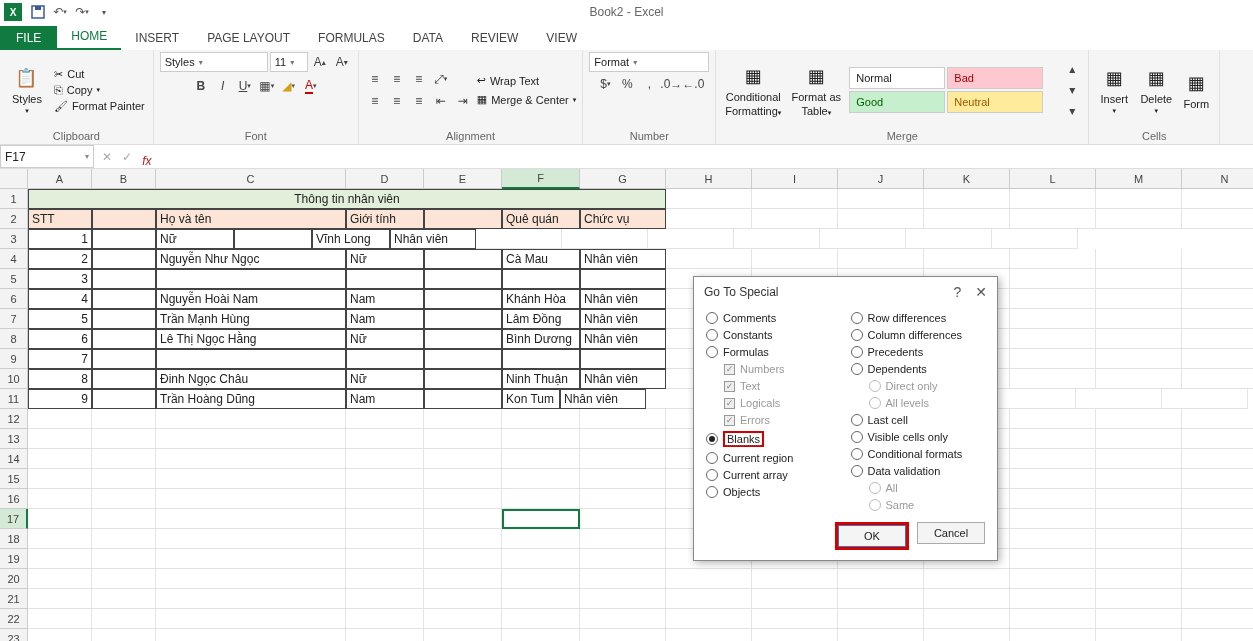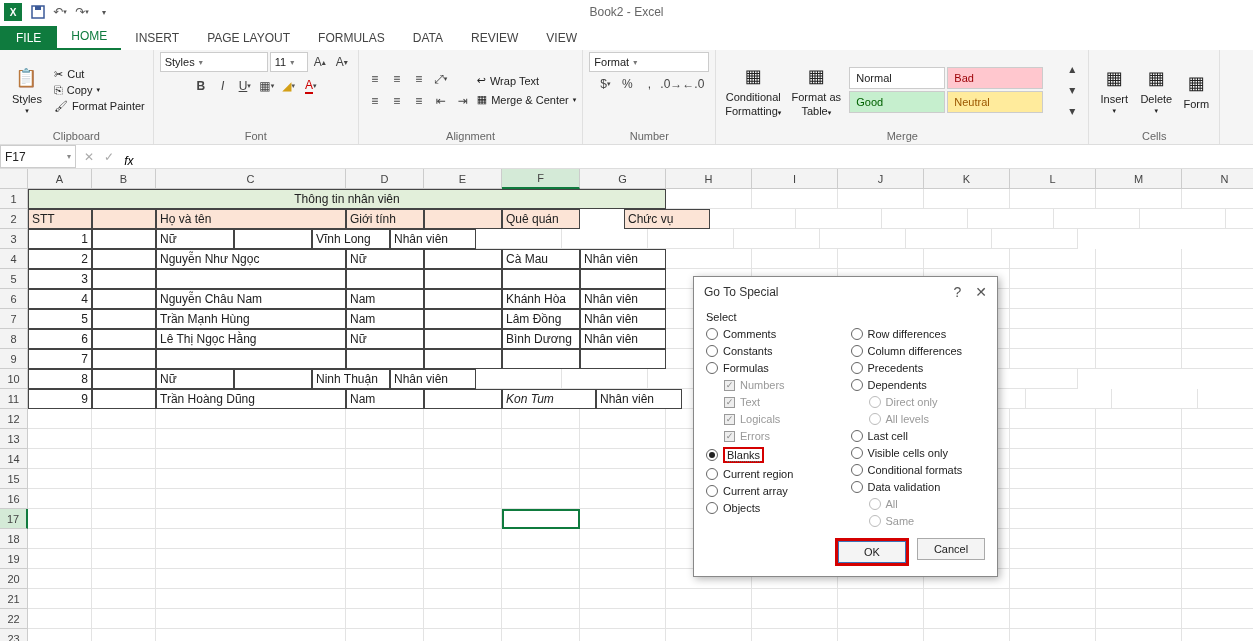--- a/index.html
+++ b/index.html
@@ -31,24 +31,24 @@
   .combo .dd { margin-left:4px; color:#777; font-size:8px;}
   .row-btns { display:flex; gap:2px;}
   .sq { width:20px; height:20px; display:flex; align-items:center; justify-content:center; cursor:pointer; font-size:12px; color:#444;}
   .col { display:flex; flex-direction:column; gap:2px;}
 
   .style-pill { width:96px; height:22px; border:1px solid #ccc; display:flex; align-items:center; padding:0 6px; font-size:11px; margin:1px;}
   .styles-grid { display:flex; flex-wrap:wrap; width:210px; align-content:flex-start;align-items:center;}
 
   
   .formula-row { height: 24px; display:flex; border-bottom:1px solid #ddd; align-items:stretch;}
-  .name-box { width:76px; border:1px solid #ccc; display:flex; align-items:center; padding:8px 4px; font-size:12px; justify-content:space-between;}
+  .name-box { width:94px; border:1px solid #ccc; display:flex; align-items:center; padding:8px 4px; font-size:12px; justify-content:space-between;}
   .name-box .dd { color:#888; font-size:8px;}
   .fx-area { display:flex; align-items:center; gap:10px; padding:0 8px; color:#aaa;}
-  .fx-italic { font-style:italic; color:#000000;margin-top:8px;}
+  .fx-italic { font-style:italic; color:#b91c1c;margin-top:8px;}
   .formula-input { flex:1; border:none; padding:0 4px;}
 
   
   .grid { position:relative; overflow:hidden; }
   .corner { position:absolute; left:0; top:0; width:28px; height:20px; background:#f3f3f3; border-right:1px solid #ccc; border-bottom:1px solid #ccc;}
   .col-headers { position:absolute; left:28px; top:0; height:20px; display:flex;}
   .colh { background:#f3f3f3; border-right:1px solid #ccc; border-bottom:1px solid #ccc; display:flex; align-items:center; justify-content:center; font-size:11px; color:#444; cursor:pointer;}
   .colh.sel { background:#d4ead7; border-bottom:2px solid #0f7b3e;}
   .row-headers { position:absolute; left:0; top:20px; width:28px;}
   .rowh { height:20px; background:#f3f3f3; border-right:1px solid #ccc; border-bottom:1px solid #ccc; display:flex; align-items:center; justify-content:center; font-size:11px; color:#444; cursor:pointer;}
@@ -341,21 +341,21 @@
         <div class="cell" style="width: 86px;"></div>
         <div class="cell" style="width: 86px;"></div>
       </div>
       <div class="cell-row">
         <div class="cell subhdr" style="width: 64px;">STT</div>
         <div class="cell subhdr" style="width: 64px;"></div>
         <div class="cell subhdr" style="width: 190px;">Họ và tên</div>
         <div class="cell subhdr" style="width: 78px;">Giới tính</div>
         <div class="cell subhdr" style="width: 78px;"></div>
         <div class="cell subhdr" style="width: 78px;">Quê quán</div>
-        <div class="cell subhdr" style="width: 86px; margin-left: 44px;">Chức vụ</div>
+        <div class="cell subhdr" style="width: 86px;">Chức vụ</div>
         <div class="cell" style="width: 86px;"></div>
         <div class="cell" style="width: 86px;"></div>
         <div class="cell" style="width: 86px;"></div>
         <div class="cell" style="width: 86px;"></div>
         <div class="cell" style="width: 86px;"></div>
         <div class="cell" style="width: 86px;"></div>
         <div class="cell" style="width: 86px;"></div>
       </div>
       <div class="cell-row">
         <div class="cell dcell num" style="width: 64px;">1</div>
@@ -400,21 +400,21 @@
         <div class="cell" style="width: 86px;"></div>
         <div class="cell" style="width: 86px;"></div>
         <div class="cell" style="width: 86px;"></div>
         <div class="cell" style="width: 86px;"></div>
         <div class="cell" style="width: 86px;"></div>
         <div class="cell" style="width: 86px;"></div>
       </div>
       <div class="cell-row">
         <div class="cell dcell num" style="width: 64px;">4</div>
         <div class="cell dcell" style="width: 64px;"></div>
-        <div class="cell dcell" style="width: 190px;">Nguyễn Châu Nam</div>
+        <div class="cell dcell" style="width: 190px;">Nguyễn Hoài Nam</div>
         <div class="cell dcell" style="width: 78px;">Nam</div>
         <div class="cell dcell" style="width: 78px;"></div>
         <div class="cell dcell" style="width: 78px;">Khánh Hòa</div>
         <div class="cell dcell" style="width: 86px;">Nhân viên</div>
         <div class="cell" style="width: 86px;"></div>
         <div class="cell" style="width: 86px;"></div>
         <div class="cell" style="width: 86px;"></div>
         <div class="cell" style="width: 86px;"></div>
         <div class="cell" style="width: 86px;"></div>
         <div class="cell" style="width: 86px;"></div>
@@ -464,39 +464,40 @@
         <div class="cell" style="width: 86px;"></div>
         <div class="cell" style="width: 86px;"></div>
         <div class="cell" style="width: 86px;"></div>
         <div class="cell" style="width: 86px;"></div>
         <div class="cell" style="width: 86px;"></div>
         <div class="cell" style="width: 86px;"></div>
       </div>
       <div class="cell-row">
         <div class="cell dcell num" style="width: 64px;">8</div>
         <div class="cell dcell" style="width: 64px;"></div>
+        <div class="cell dcell" style="width: 190px;">Đinh Ngọc Châu</div>
         <div class="cell dcell" style="width: 78px;">Nữ</div>
         <div class="cell dcell" style="width: 78px;"></div>
         <div class="cell dcell" style="width: 78px;">Ninh Thuận</div>
         <div class="cell dcell" style="width: 86px;">Nhân viên</div>
         <div class="cell" style="width: 86px;"></div>
         <div class="cell" style="width: 86px;"></div>
         <div class="cell" style="width: 86px;"></div>
         <div class="cell" style="width: 86px;"></div>
         <div class="cell" style="width: 86px;"></div>
         <div class="cell" style="width: 86px;"></div>
         <div class="cell" style="width: 86px;"></div>
       </div>
       <div class="cell-row">
         <div class="cell dcell num" style="width: 64px;">9</div>
         <div class="cell dcell" style="width: 64px;"></div>
         <div class="cell dcell" style="width: 190px;">Trần Hoàng Dũng</div>
         <div class="cell dcell" style="width: 78px;">Nam</div>
         <div class="cell dcell" style="width: 78px;"></div>
-        <div class="cell dcell" style="width: 94px; font-style: italic;">Kon Tum</div>
+        <div class="cell dcell" style="width: 58px;">Kon Tum</div>
         <div class="cell dcell" style="width: 86px;">Nhân viên</div>
         <div class="cell" style="width: 86px;"></div>
         <div class="cell" style="width: 86px;"></div>
         <div class="cell" style="width: 86px;"></div>
         <div class="cell" style="width: 86px;"></div>
         <div class="cell" style="width: 86px;"></div>
         <div class="cell" style="width: 86px;"></div>
         <div class="cell" style="width: 86px;"></div>
       </div>
       <div class="cell-row">
@@ -696,21 +697,20 @@
 
 <div class="dialog">
   <div class="dlg-title">
     <span>Go To Special</span>
     <div class="r">
       <span>?</span>
       <span>✕</span>
     </div>
   </div>
   <div class="dlg-body">
-    <div class="dlg-section">Select</div>
     <div class="opt-cols">
       <div class="opt-col">
         <label class="opt">
             <span class="rad"></span>
             <span>Comments</span>
           </label>
         <label class="opt">
             <span class="rad"></span>
             <span>Constants</span>
           </label>

